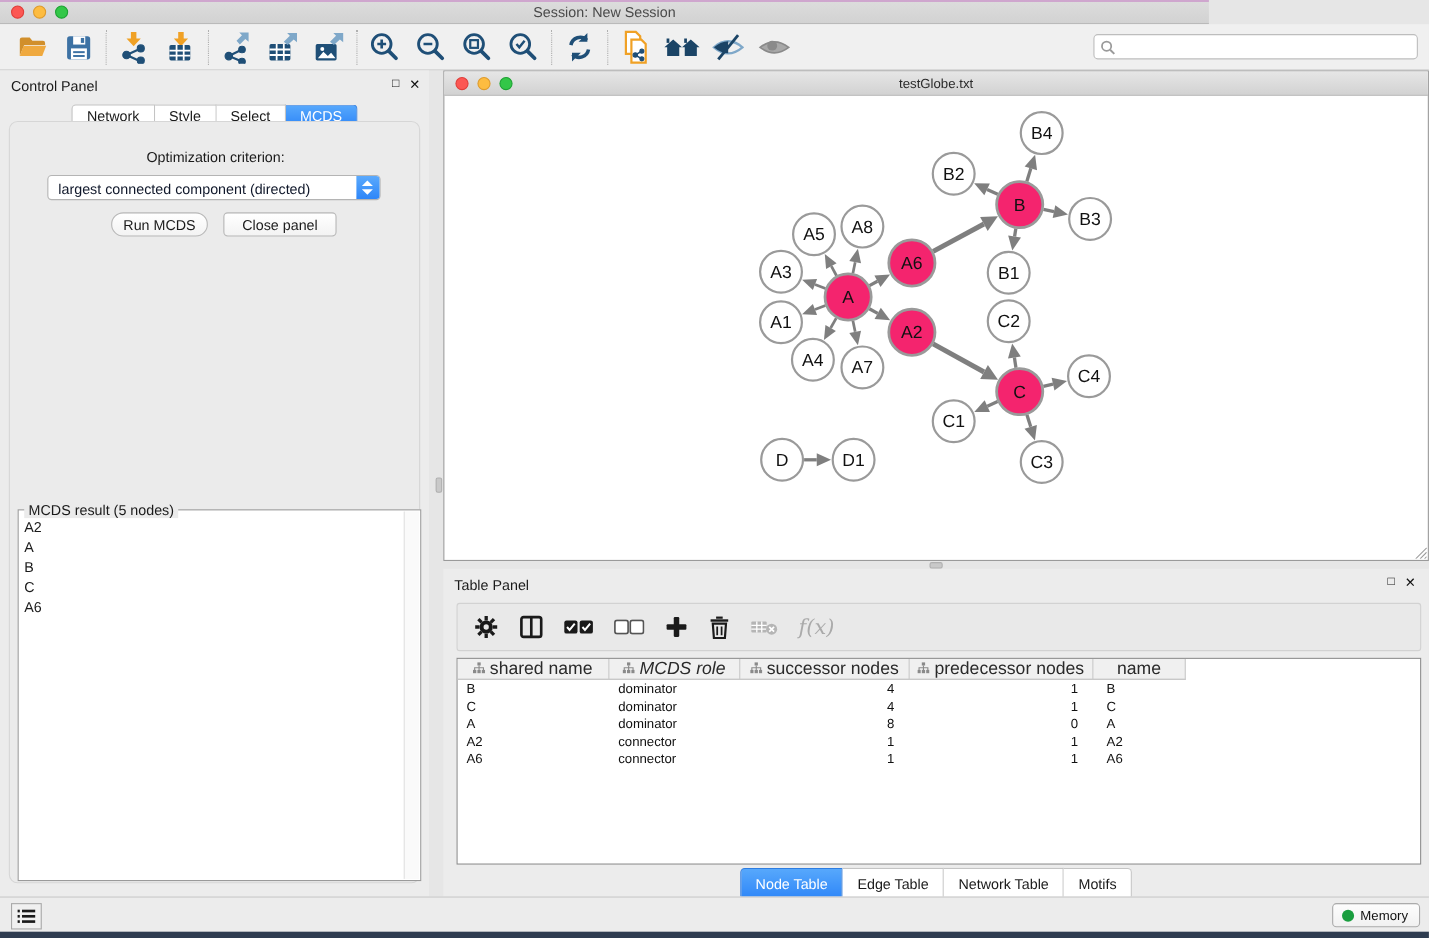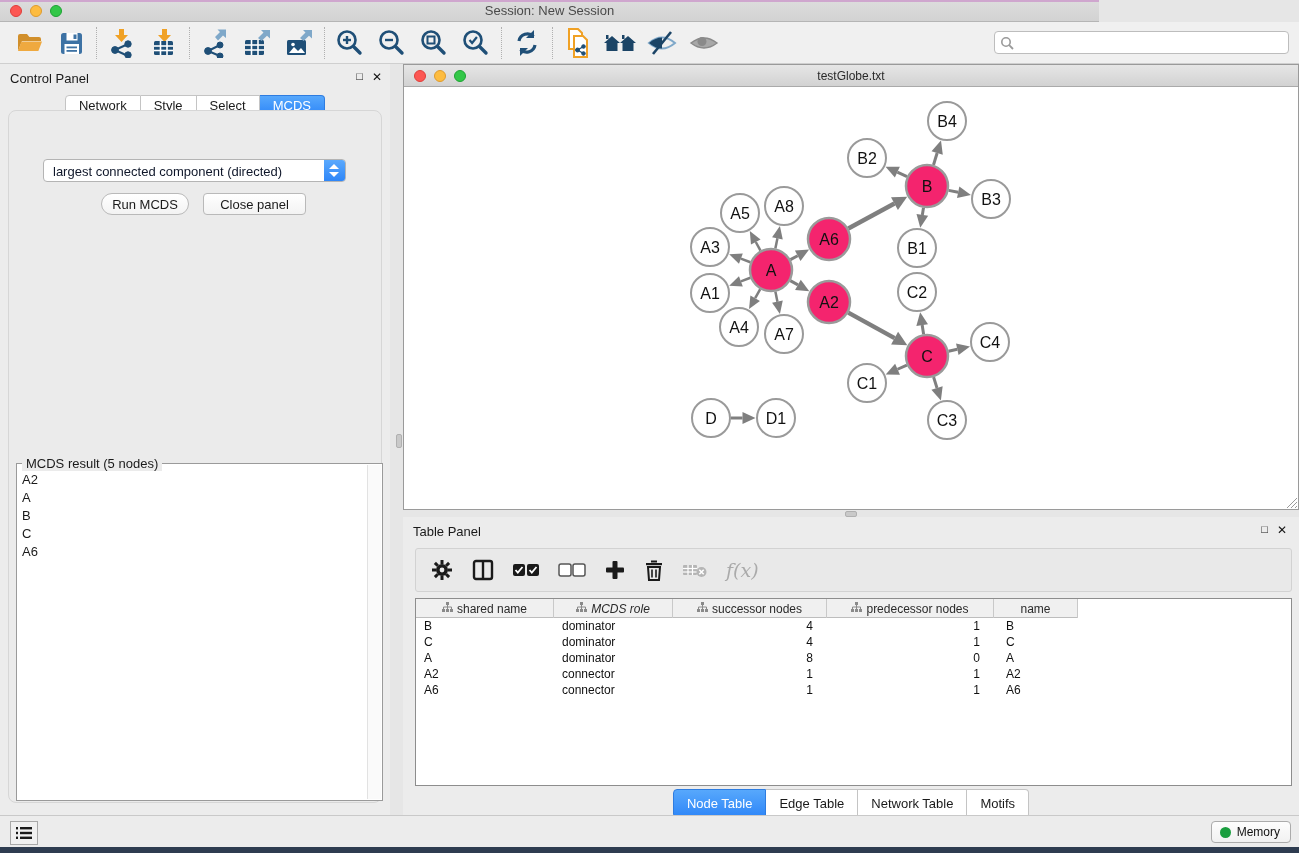--- a/index.html
+++ b/index.html
@@ -89,21 +89,21 @@
     background:#e9e9e9; border:1px solid #d2d2d2; border-radius:3px;
     display:flex; align-items:center; gap:18px; padding-left:14px; }
   .tp-icon { display:flex; align-items:center; justify-content:center; }
   #fx-icon { font-family:"DejaVu Serif","Liberation Serif",serif; font-style:italic;
     font-size:19px; color:#aaaaaa; }
   #node-table { position:absolute; left:12px; top:81px; width:877px; height:188px;
     background:#fff; border:1px solid #8d8d8d; overflow:hidden; }
   #nt-header { position:absolute; left:0; top:0; height:19px; display:flex;
     border-bottom:1px solid #bdbdbd; background:#f0f0f0; }
   .hcell { height:19px; display:flex; align-items:center; justify-content:center; gap:4px;
-    font-size:12px; color:#2a2a2a; border-right:1px solid #c9c9c9; }
+    font-size:16px; color:#2a2a2a; border-right:1px solid #c9c9c9; }
   #nt-body { position:absolute; left:0; top:19px; }
   .trow { display:flex; height:16px; }
   .tcell { font-size:12px; color:#111; height:16px; line-height:16px; white-space:nowrap; }
   #tp-tabs { position:absolute; left:0; right:0; top:272px; display:flex; justify-content:center; }
   .seg-tab.big { height:29px; font-size:13px; }
 
   
   #statusbar { position:absolute; left:0; top:815px; width:1299px; height:32px;
     background:#ececec; border-top:1px solid #c9c9c9; }
   #list-btn { position:absolute; left:10px; top:5px; width:28px; height:24px;
@@ -291,20 +291,21 @@
     <span class="float-glyph">□</span>
     <span class="close-glyph">✕</span>
   </div>
   <div id="cp-tabs">
       <div class="seg-tab">Network</div>
       <div class="seg-tab">Style</div>
       <div class="seg-tab">Select</div>
       <div class="seg-tab active">MCDS</div>
     </div>
   <div id="cp-content">
+    <div id="opt-label">Optimization criterion:</div>
     <div id="criterion">
       <span class="val">largest connected component (directed)</span>
       <span class="stepper">
         <span class="chev up"></span>
           <span class="chev down"></span>
       </span>
     </div>
     <div class="cp-btn" id="run-btn">Run MCDS</div>
     <div class="cp-btn" id="closep-btn">Close panel</div>
     <div id="result-group">

